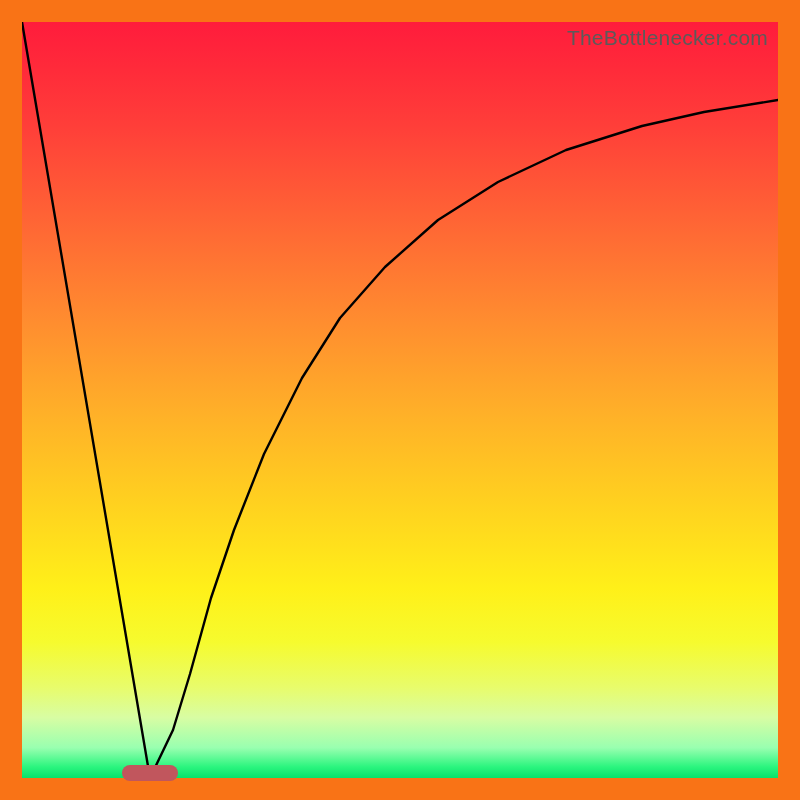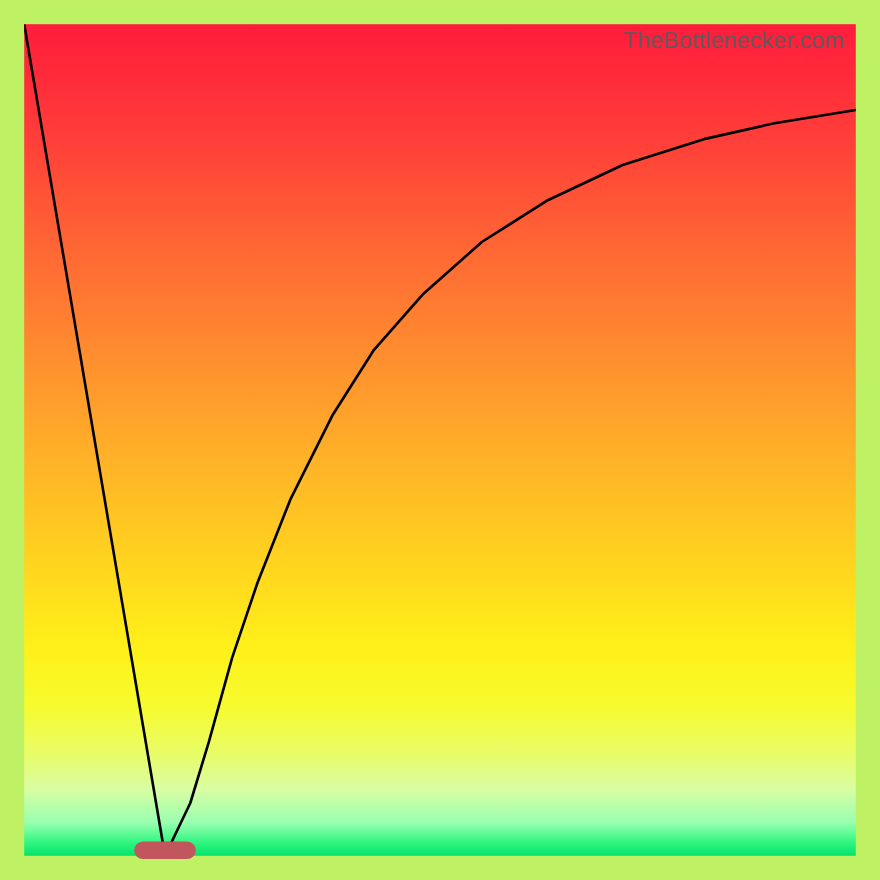--- a/index.html
+++ b/index.html
@@ -6,21 +6,21 @@
     margin: 0;
     padding: 0;
     width: 800px;
     height: 800px;
     overflow: hidden;
     font-family: Arial, Helvetica, sans-serif;
   }
   .frame {
     width: 800px;
     height: 800px;
-    background: #bef264;
+    background: #f97316;
     position: relative;
     box-sizing: border-box;
   }
   .plot {
     position: absolute;
     left: 22px;
     top: 22px;
     width: 756px;
     height: 756px;
     background: linear-gradient(to bottom,

